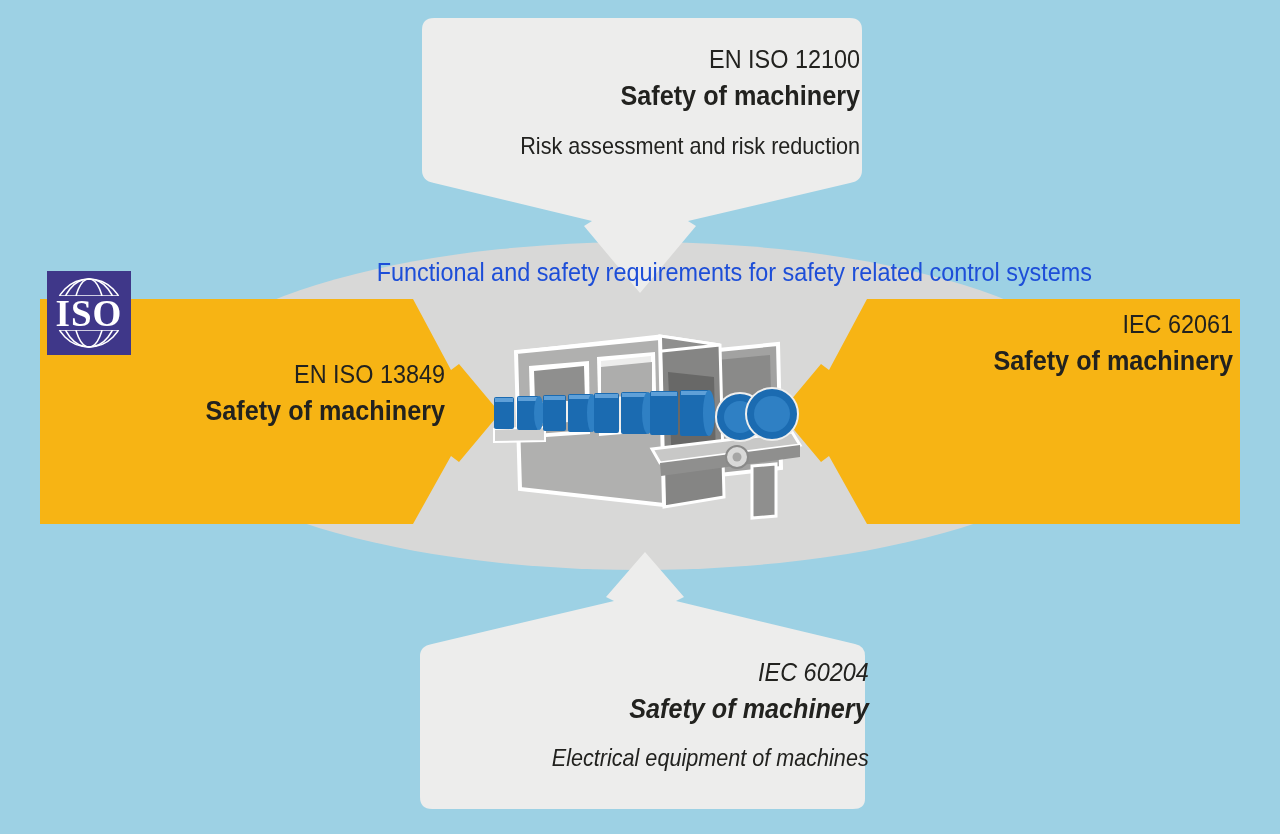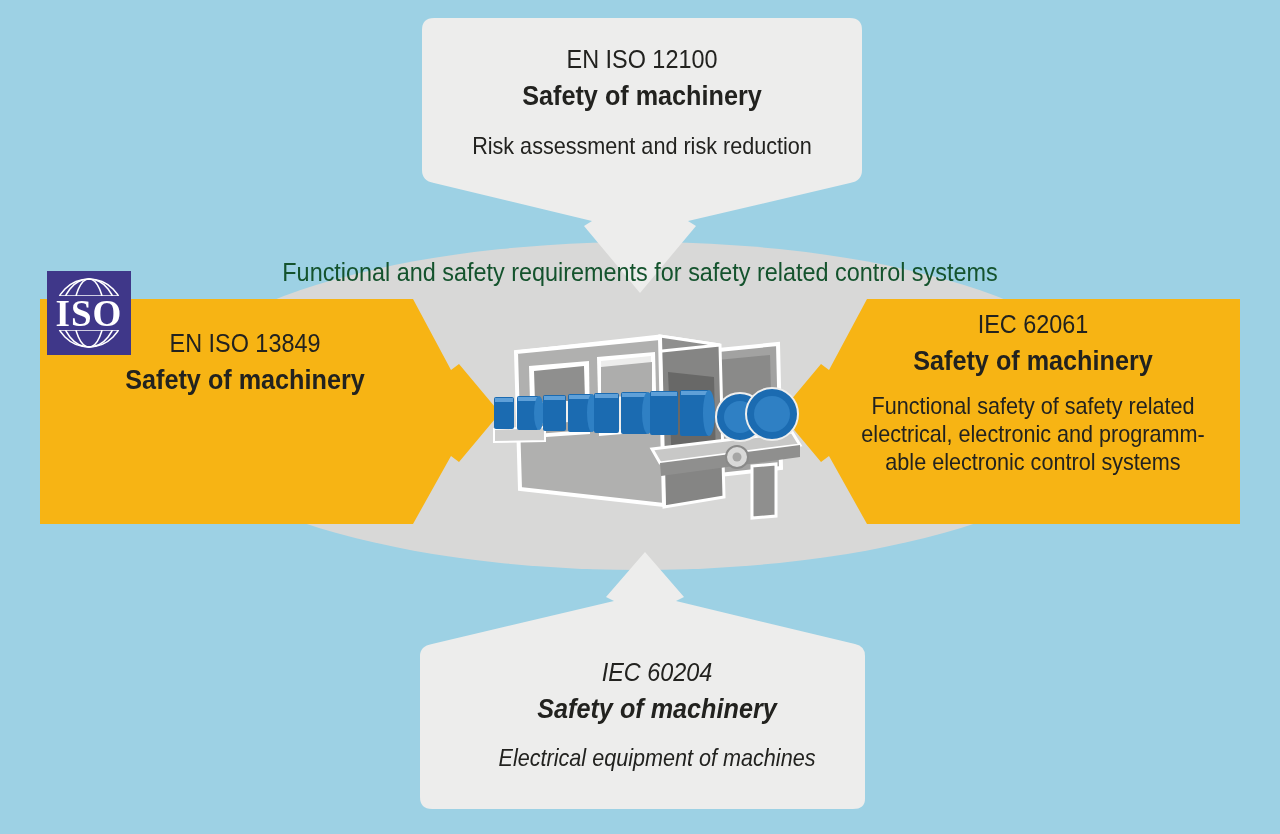--- a/index.html
+++ b/index.html
@@ -1,29 +1,29 @@
 <!DOCTYPE html>
 <html><head>
 <meta charset="utf-8">
 <style>
   html,body{margin:0;padding:0;}
   body{background:#7fbcd4;font-family:"Liberation Sans",sans-serif;}
   #stage{position:relative;width:1280px;height:834px;overflow:hidden;background:#9DD1E4;}
   #shapes{position:absolute;left:0;top:0;}
-  .txt{position:absolute;text-align:center;color:#22221F;}
+  .txt{position:absolute;text-align:right;color:#22221F;margin-left:20px;}
   .line{transform:scaleX(0.9);transform-origin:50% 50%;}
   .std{font-size:26px;line-height:31px;font-weight:400;}
   .ttl{font-size:28px;line-height:34px;font-weight:700;margin-top:4px;}
   .sub{font-size:24px;line-height:28px;font-weight:400;}
   .logo{position:absolute;text-align:center;}
   
   #top-text{left:422px;top:18px;width:440px;padding-top:26px;}
   #top-text .sub{margin-top:19px;}
-  #ellipse-text{left:160px;top:256px;width:960px;font-size:26px;line-height:32px;color:#14532d;}
-  #left-text{left:45px;top:282px;width:400px;padding-top:46px;}
+  #ellipse-text{left:160px;top:256px;width:960px;font-size:26px;line-height:32px;color:#1d4ed8;}
+  #left-text{left:45px;top:313px;width:400px;padding-top:46px;}
   #left-text .sub{margin-top:14px;}
   #right-text{left:833px;top:299px;width:400px;padding-top:10px;}
   #right-text .sub{margin-top:14px;}
   #bottom-text{left:444px;top:645px;width:426px;padding-top:12px;font-style:italic;}
   #bottom-text .sub{margin-top:18px;}
   #iso-logo{left:47px;top:271px;width:84px;height:84px;}
   #iec-logo{left:1148px;top:270px;width:86px;height:86px;}
 </style>
 </head>
 <body>
@@ -111,25 +111,20 @@
   </div>
 
   <div class="txt" id="left-text">
     <div class="line std">EN ISO 13849</div>
     <div class="line ttl">Safety of machinery</div>
   </div>
 
   <div class="txt" id="right-text">
     <div class="line std">IEC 62061</div>
     <div class="line ttl">Safety of machinery</div>
-    <div class="sub">
-      <div class="line">Functional safety of safety related</div>
-      <div class="line">electrical, electronic and programm-</div>
-      <div class="line">able electronic control systems</div>
-    </div>
   </div>
 
   <div class="txt" id="bottom-text">
     <div class="line std">IEC 60204</div>
     <div class="line ttl">Safety of machinery</div>
     <div class="line sub">Electrical equipment of machines</div>
   </div>
 
   <div class="logo" id="iso-logo">
     <svg width="84" height="84" viewBox="0 0 84 84">

